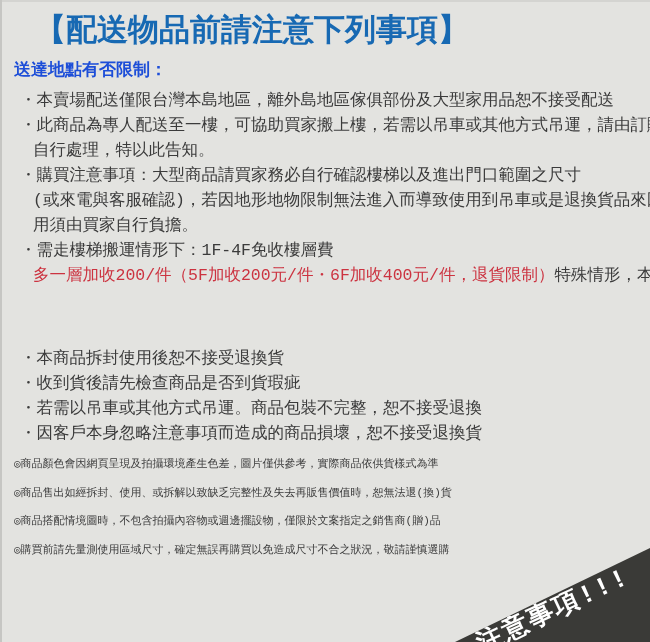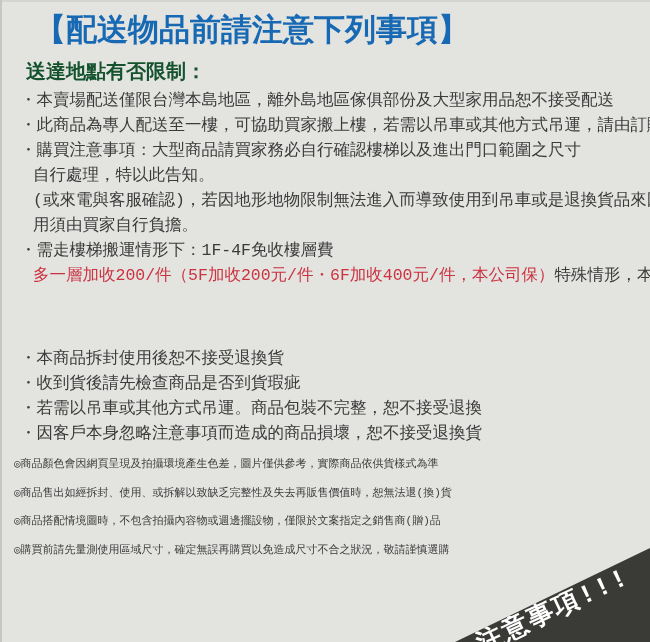--- a/index.html
+++ b/index.html
@@ -19,24 +19,24 @@
     top: 14px;
     margin: 0;
     font-size: 31px;
     line-height: 1.15;
     font-weight: bold;
     color: #1769b3;
     white-space: nowrap;
   }
   .sec-header {
     position: absolute;
-    left: 26px;
-    font-size: 20px;
+    left: 14px;
+    font-size: 17px;
     font-weight: bold;
-    color: #14532d;
+    color: #1d4ed8;
     white-space: nowrap;
   }
   .sec-header.delivery { top: 58px; }
   .sec-header.returns  { top: 322px; }
   .body-lines {
     position: absolute;
     left: 20px;
     right: 8px;
   }
   .body-lines.delivery { top: 88px; }
@@ -91,26 +91,26 @@
 <body>
 
 <div class="page">
 
   <h1 class="title">【配送物品前請注意下列事項】</h1>
 
   <div class="sec-header delivery">送達地點有否限制：</div>
   <div class="body-lines delivery">
     <div class="line">・本賣場配送僅限台灣本島地區，離外島地區傢俱部份及大型家用品恕不接受配送</div>
     <div class="line">・此商品為專人配送至一樓，可協助買家搬上樓，若需以吊車或其他方式吊運，請由訂購人</div>
+    <div class="line cont">自行處理，特以此告知。</div>
     <div class="line">・購買注意事項：大型商品請買家務必自行確認樓梯以及進出門口範圍之尺寸</div>
-    <div class="line cont">自行處理，特以此告知。</div>
     <div class="line cont">(或來電與客服確認)，若因地形地物限制無法進入而導致使用到吊車或是退換貨品來回費</div>
     <div class="line cont">用須由買家自行負擔。</div>
     <div class="line">・需走樓梯搬運情形下：1F-4F免收樓層費</div>
-    <div class="line cont"><span class="price-red">多一層加收200/件（5F加收200元/件・6F加收400元/件，本公司保）</span><span>特殊情形，本公司保</span></div>
+    <div class="line cont"><span class="price-red">多一層加收200/件（5F加收200元/件・6F加收400元/件，退貨限制）</span><span>特殊情形，本公司保</span></div>
   </div>
 
   <div class="body-lines returns">
     <div class="line">・本商品拆封使用後恕不接受退換貨</div>
     <div class="line">・收到貨後請先檢查商品是否到貨瑕疵</div>
     <div class="line">・若需以吊車或其他方式吊運。商品包裝不完整，恕不接受退換</div>
     <div class="line">・因客戶本身忽略注意事項而造成的商品損壞，恕不接受退換貨</div>
   </div>
 
   <div class="footer-notes">

